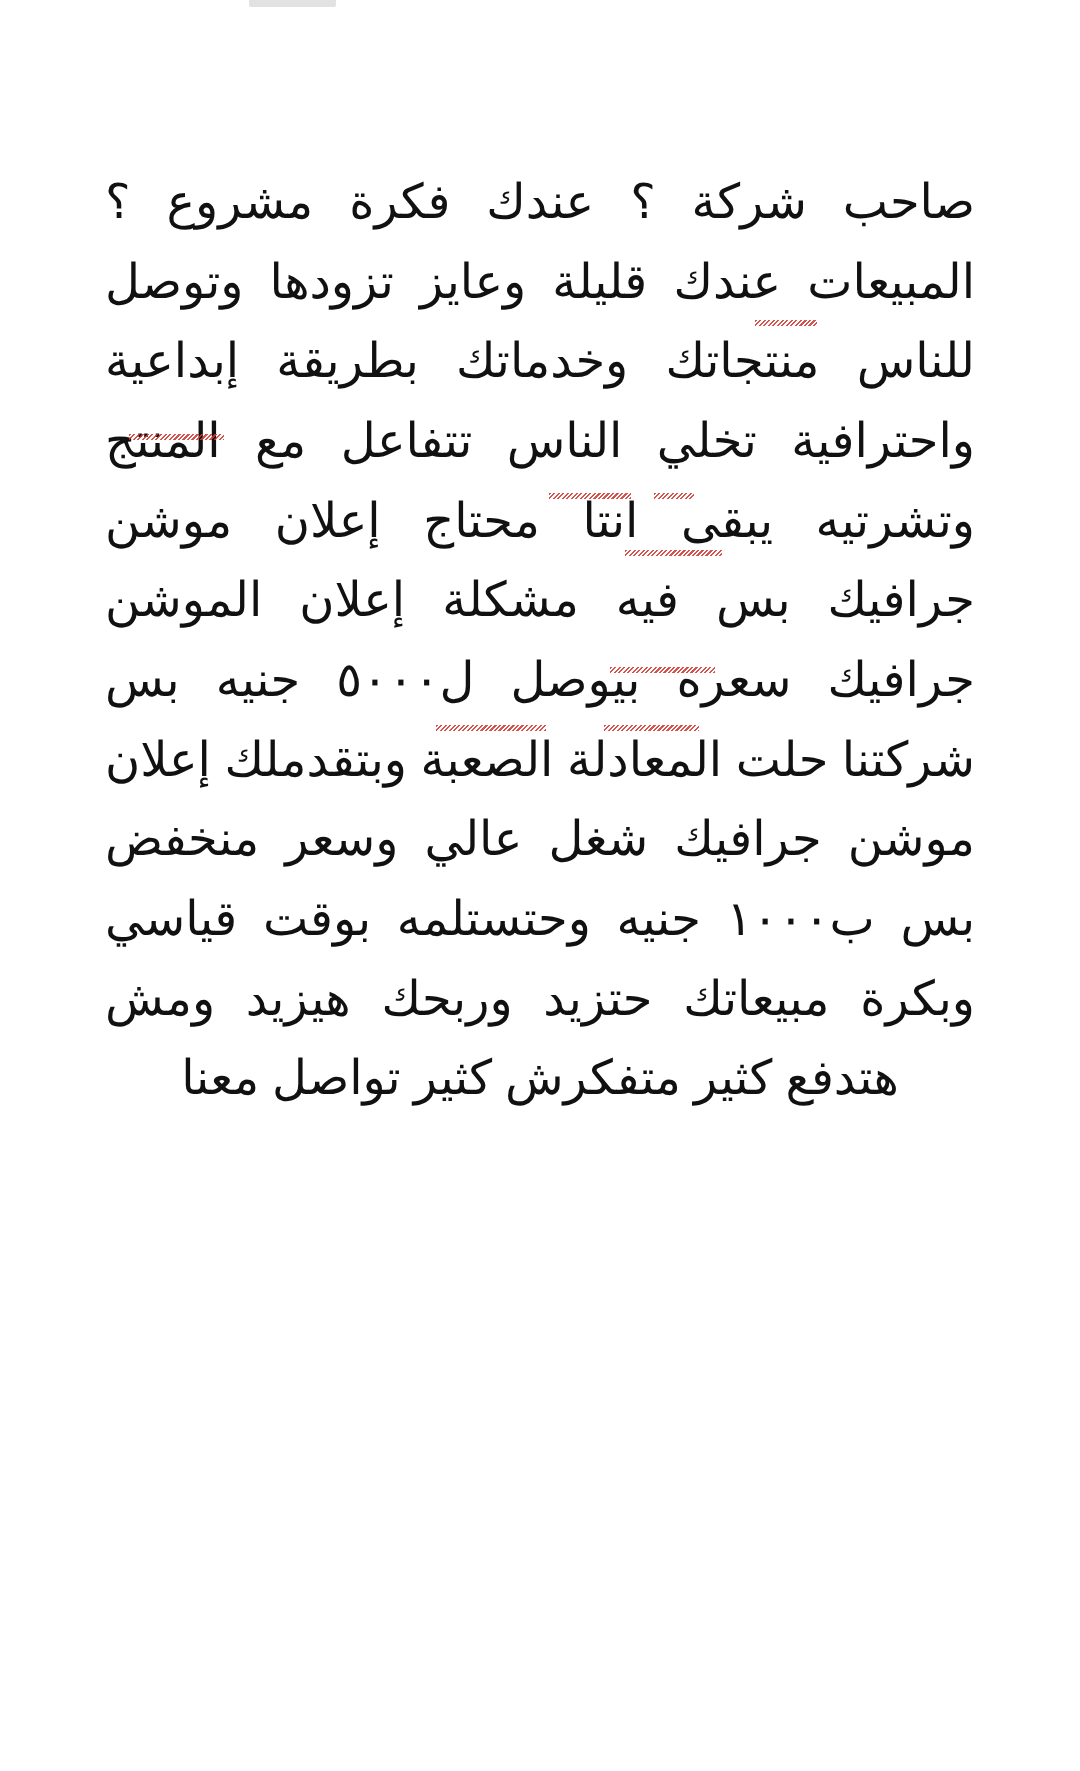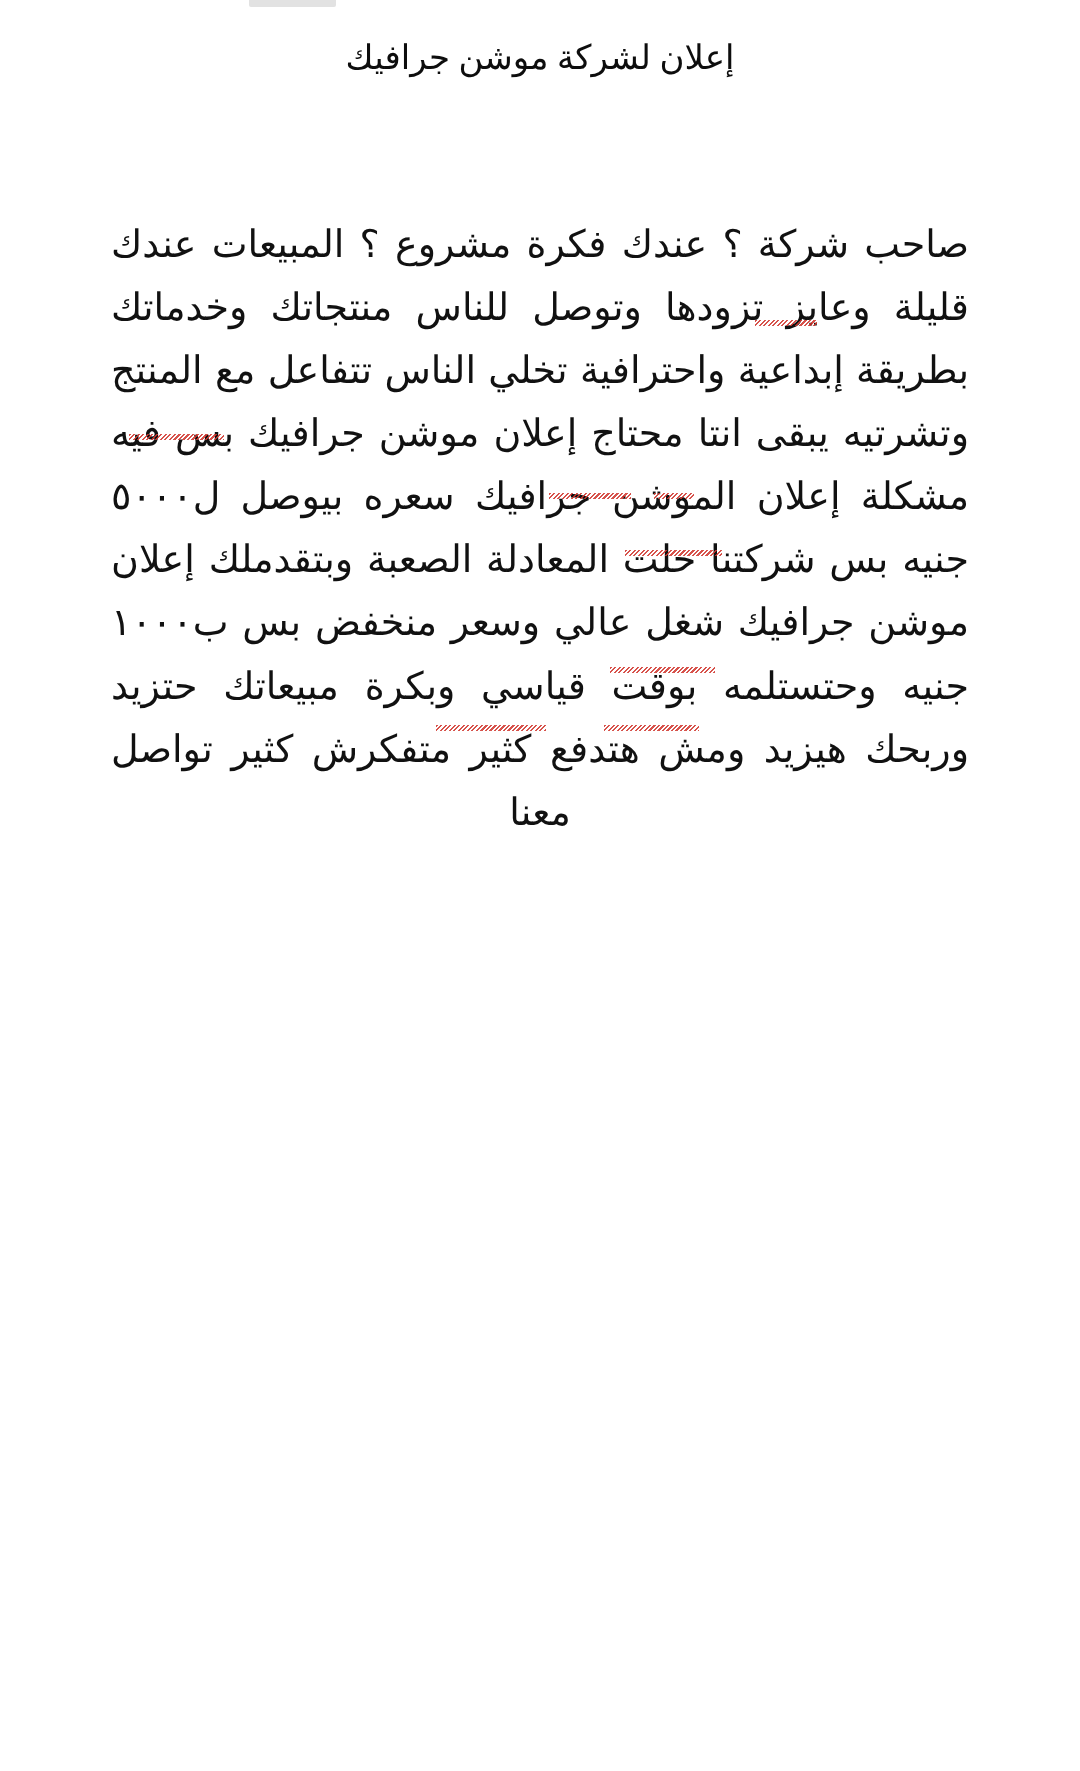--- a/index.html
+++ b/index.html
@@ -55,26 +55,26 @@
 
   .body-block {
     margin: 130px auto 0 auto;
     width: 870px;
     direction: rtl;
     text-align: justify;
     text-align-last: center;
   }
 
   .body-text {
-    font-size: 38px;
+    font-size: 48px;
     line-height: 1.66;
     letter-spacing: 0px;
     word-spacing: 1px;
     color: #111111;
-    margin: 6px;
+    margin: 0;
   }
 
   
   .squiggle {
     position: absolute;
     height: 6px;
     background-image:
       repeating-linear-gradient(135deg,
         #d0342c 0px, #d0342c 1.6px,
         rgba(0,0,0,0) 1.6px, rgba(0,0,0,0) 3.2px);
@@ -84,21 +84,20 @@
 </style>
 </head>
 <body>
 
 <div class="top-chrome">
   <div class="chrome-tab"></div>
 </div>
 
 <div class="page">
 
-  <h1 class="doc-title">إعلان لشركة موشن جرافيك</h1>
 
   <div class="body-block">
     <p class="body-text">صاحب شركة ؟ عندك فكرة مشروع ؟ المبيعات عندك قليلة وعايز تزودها وتوصل للناس منتجاتك وخدماتك بطريقة إبداعية واحترافية تخلي الناس تتفاعل مع المنتج وتشرتيه يبقى انتا محتاج إعلان موشن جرافيك بس فيه مشكلة إعلان الموشن جرافيك سعره بيوصل ل٥٠٠٠ جنيه بس شركتنا حلت المعادلة الصعبة وبتقدملك إعلان موشن جرافيك شغل عالي وسعر منخفض بس ب١٠٠٠ جنيه وحتستلمه بوقت قياسي وبكرة مبيعاتك حتزيد وربحك هيزيد ومش هتدفع كثير متفكرش كثير تواصل معنا</p>
   </div>
 
   <div id="squiggle-layer">
       <div class="squiggle" style="left: 755px; top: 320px; width: 62px;"></div>
       <div class="squiggle" style="left: 129px; top: 434px; width: 95px;"></div>
       <div class="squiggle" style="left: 549px; top: 493px; width: 82px;"></div>
       <div class="squiggle" style="left: 654px; top: 493px; width: 40px;"></div>

